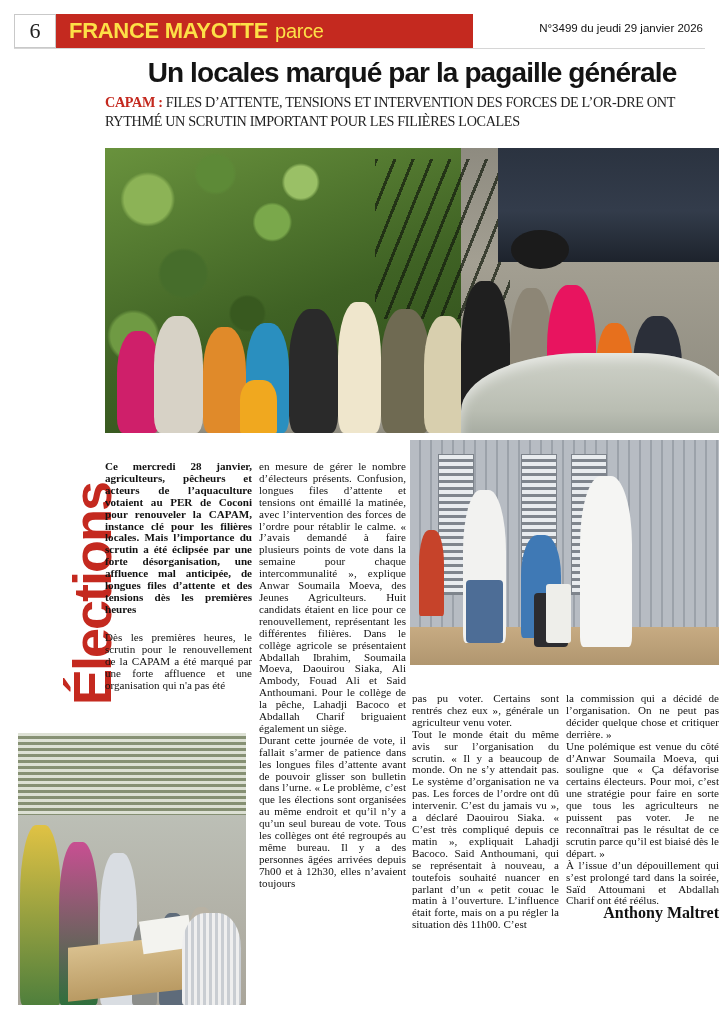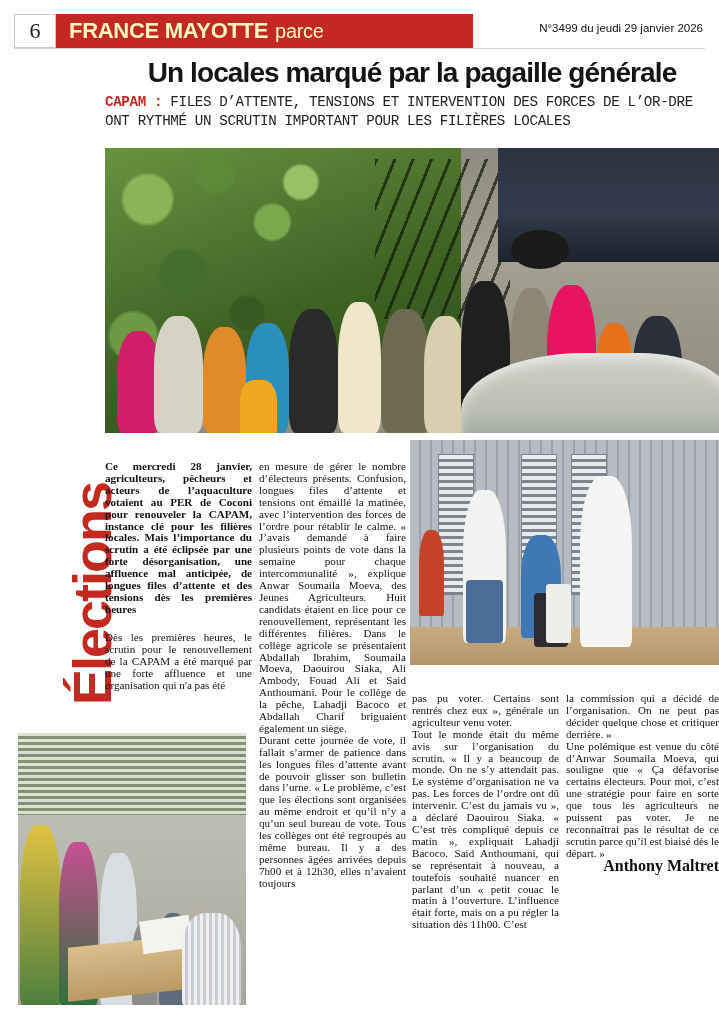--- a/index.html
+++ b/index.html
@@ -15,21 +15,21 @@
   .page{position:relative;width:719px;height:1024px;}
 
   
   .masthead{position:absolute;left:14px;top:14px;width:691px;height:34px;display:flex;align-items:stretch;}
   .folio{
     width:40px;border:1px solid #c9c9c9;background:#fff;
     display:flex;align-items:center;justify-content:center;
     font-family:"Liberation Serif",serif;font-size:22px;color:#222;
   }
   .mast-band{
-    flex:0 0 404px;background:#C4291F;color:#fef9c3;
+    flex:0 0 404px;background:#C4291F;color:#fde047;
     display:flex;align-items:center;padding-left:13px;
     letter-spacing:-0.3px;
   }
   .mast-band .m1{font-family:"Liberation Sans",sans-serif;font-weight:bold;font-size:22px;}
   .mast-band .m2{font-family:"Liberation Sans",sans-serif;font-weight:normal;font-size:20px;margin-left:7px;}
   .mast-right{
     flex:1;display:flex;align-items:center;justify-content:flex-end;
     padding-bottom:2px;position:relative;
   }
   .issue{
@@ -41,21 +41,21 @@
   
   .headline{
     position:absolute;left:105px;top:58px;width:614px;
     text-align:center;
     font-family:"Liberation Sans",sans-serif;font-weight:bold;
     font-size:28px;letter-spacing:-0.9px;color:#141414;
     line-height:1.05;
   }
   .subhead{
     position:absolute;left:105px;top:93px;width:614px;
-    font-family:Liberation Mono, monospace;font-weight:normal;
+    font-family:Liberation Serif, serif;font-weight:normal;
     font-size:14.2px;letter-spacing:-0.35px;line-height:1.33;color:#222;
     text-transform:uppercase;
   }
   .subhead .tag{color:#C4291F;font-weight:bold;}
 
   
   .section-rail{
     position:absolute;left:-118px;top:460px;
     width:420px;height:70px;
     transform:rotate(-90deg);transform-origin:center center;
@@ -271,16 +271,17 @@
   </div>
 
   <div class="col" id="col3">
     <p>pas pu voter. Certains sont rentrés chez eux », générale un agriculteur venu voter.</p>
     <p>Tout le monde était du même avis sur l’organisation du scrutin. « Il y a beaucoup de monde. On ne s’y attendait pas. Le système d’organisation ne va pas. Les forces de l’ordre ont dû intervenir. C’est du jamais vu », a déclaré Daouirou Siaka. « C’est très compliqué depuis ce matin », expliquait Lahadji Bacoco. Said Anthoumani, qui se représentait à nouveau, a toutefois souhaité nuancer en parlant d’un « petit couac le matin à l’ouverture. L’influence était forte, mais on a pu régler la situation dès 11h00. C’est</p>
   </div>
 
   <div class="col" id="col4">
     <p>la commission qui a décidé de l’organisation. On ne peut pas décider quelque chose et critiquer derrière. »</p>
     <p>Une polémique est venue du côté d’Anwar Soumaila Moeva, qui souligne que « Ça défavorise certains électeurs. Pour moi, c’est une stratégie pour faire en sorte que tous les agriculteurs ne puissent pas voter. Je ne reconnaîtrai pas le résultat de ce scrutin parce qu’il est biaisé dès le départ. »</p>
+    <p>À l’issue d’un dépouillement qui s’est prolongé tard dans la soirée, Saïd Attoumani et Abdallah Charif ont été réélus.</p>
     <p class="byline">Anthony Maltret</p>
   </div>
 
 </div>
 
 </body></html>

